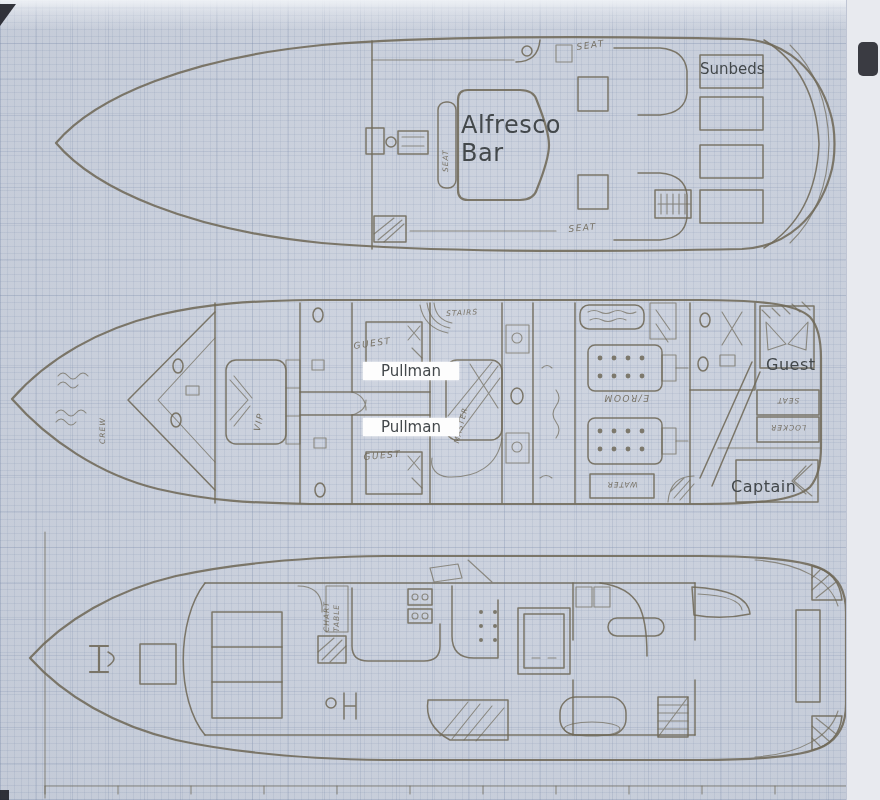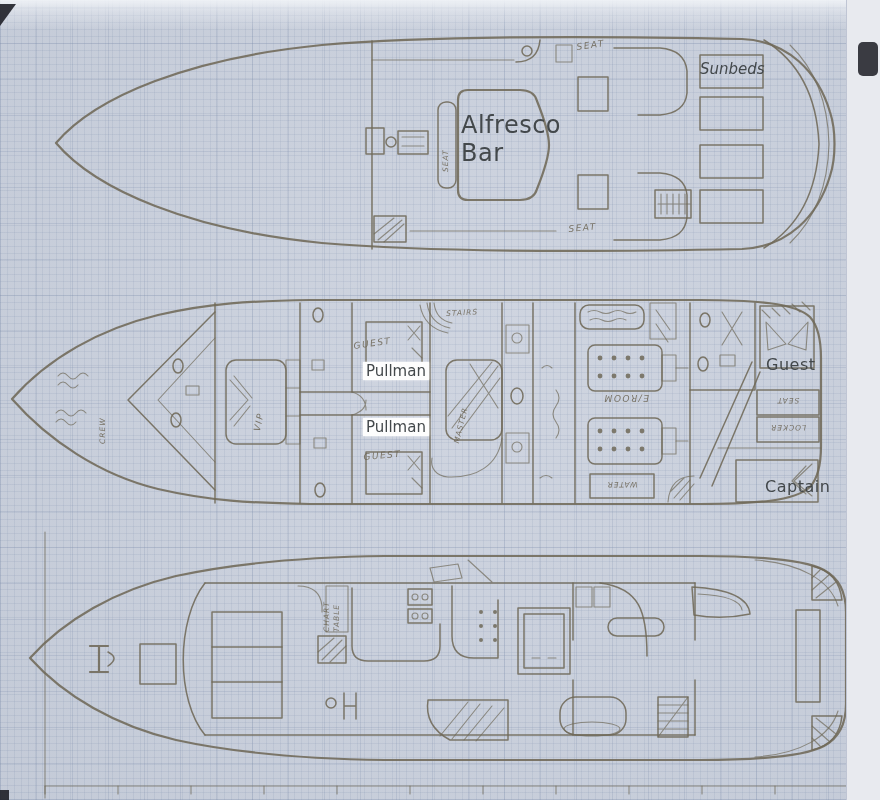--- a/index.html
+++ b/index.html
@@ -27,21 +27,21 @@
     background:#e8eaef;border-left:1px solid rgba(150,160,185,.5);}
   .hand{position:absolute;font:italic 9px "DejaVu Sans",sans-serif;letter-spacing:1.5px;
     color:#675f4d;opacity:.82;white-space:nowrap;transform-origin:0 0;}
   .hand.sm{font-size:7.5px;letter-spacing:1px;}
   .hand.flip{text-align:center;transform:rotate(180deg);transform-origin:center center;}
   .hand.wrap{white-space:normal;line-height:1.35;}
   .typed{position:absolute;color:#43484b;font-family:"DejaVu Sans",sans-serif;}
   .t15{font-size:15px;}
   .t16{font-size:16px;letter-spacing:.5px;}
   .t19{font-size:24px;line-height:1.15;letter-spacing:.5px;}
-  .whitebox{background:#fdfdfd;padding:0 3px;box-shadow:0 0 2px rgba(255,255,255,.9);}
+  .whitebox{background:#fdfdfd;padding:0 18px;box-shadow:0 0 2px rgba(255,255,255,.9);}
   .artifact{position:absolute;}
 </style>
 </head>
 <body>
 
 <div id="scan">
 
   <svg id="drawing" width="880" height="800" viewBox="0 0 880 800">
 
     <g>
@@ -292,33 +292,33 @@
       <rect class="inkdark" x="0" y="790" width="9" height="10"></rect>
     </g>
   </svg>
 
   <div class="edge-strip"></div>
   <div class="artifact" style="left:858px;top:42px;width:20px;height:34px;background:#2a2b33;border-radius:5px;opacity:.92;"></div>
 
   <div class="hand" style="left:576px;top:42px;transform:rotate(-8deg);">SEAT</div>
   <div class="hand" style="left:568px;top:224px;transform:rotate(-5deg);">SEAT</div>
   <div class="hand sm" style="left:441px;top:172px;transform:rotate(-90deg);">SEAT</div>
-  <div class="typed t15" style="left:700px;top:60px;width:56px;text-align:center;font-style:italic;">Sunbeds</div>
+  <div class="typed t15" style="left:700px;top:60px;width:56px;text-align:center;">Sunbeds</div>
   <div class="typed t19" style="left:461px;top:112px;width:88px;">Alfresco Bar</div>
 
   <div class="hand sm" style="left:98px;top:444px;transform:rotate(-90deg);">CREW</div>
   <div class="hand" style="left:252px;top:430px;transform:rotate(-78deg);">VIP</div>
   <div class="hand" style="left:353px;top:341px;transform:rotate(-8deg);">GUEST</div>
   <div class="hand" style="left:363px;top:452px;transform:rotate(-5deg);">GUEST</div>
   <div class="hand sm" style="left:446px;top:309px;transform:rotate(-3deg);">STAIRS</div>
   <div class="hand sm" style="left:452px;top:442px;transform:rotate(-76deg);">MASTER</div>
   <div class="hand flip" style="left:600px;top:393px;width:52px;">E/ROOM</div>
   <div class="hand flip sm" style="left:596px;top:480px;width:52px;">WATER</div>
   <div class="hand flip sm" style="left:762px;top:396px;width:52px;">SEAT</div>
   <div class="hand flip sm" style="left:760px;top:423px;width:56px;">LOCKER</div>
   <div class="typed t15 whitebox" style="left:363px;top:362px;">Pullman</div>
   <div class="typed t15 whitebox" style="left:363px;top:418px;">Pullman</div>
   <div class="typed t16" style="left:766px;top:355px;">Guest</div>
-  <div class="typed t16" style="left:765px;top:477px;">Captain</div>
+  <div class="typed t16" style="left:731px;top:477px;">Captain</div>
 
   <div class="hand sm wrap" style="left:322px;top:632px;width:46px;transform:rotate(-90deg);">CHART TABLE</div>
 
 </div>
 
 </body></html>

